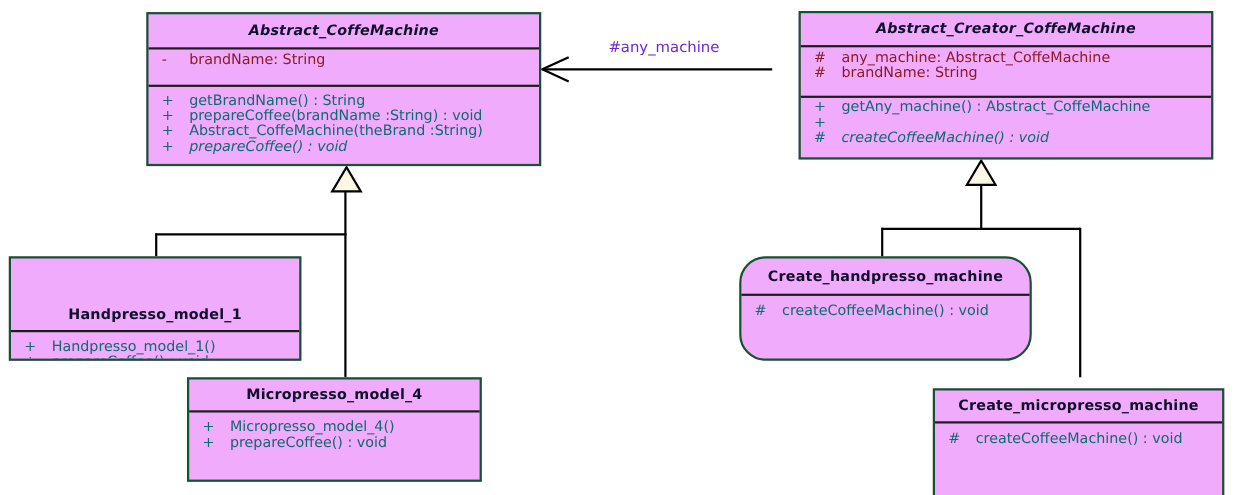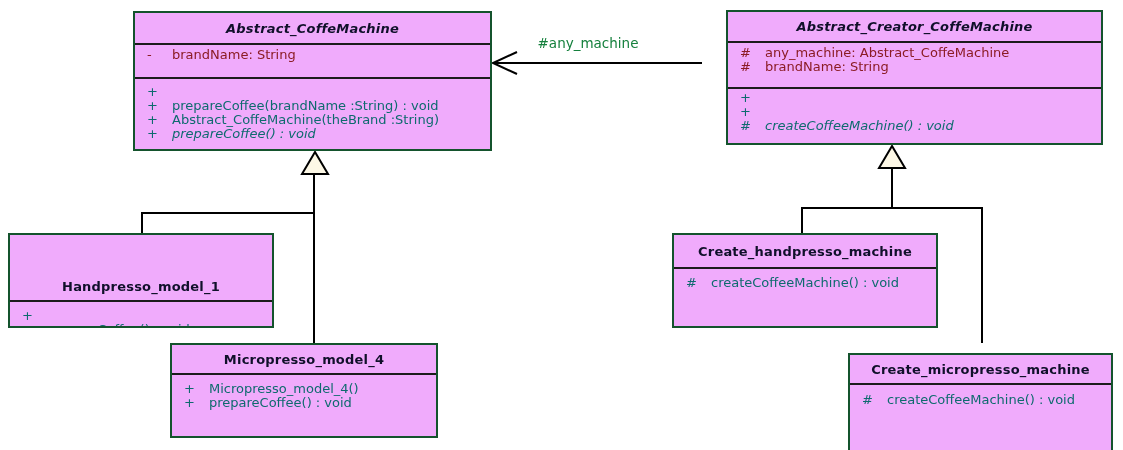--- a/index.html
+++ b/index.html
@@ -25,22 +25,22 @@
     overflow:hidden; flex:0 0 auto;
   }
   .compartment.grow { flex:1 1 auto; }
   .member { display:flex; font-size:13px; line-height:14px; white-space:nowrap; }
   .member .vis { flex:0 0 25px; padding-left:12px; }
   .attr-row { color:#8B1C24; }
   .method-row { color:#0E6A6E; }
   .italic { font-style:italic; }
 
   .edge-label {
-    position:absolute; font-size:13.5px; color:#15803d;
-    text-align:center; white-space:nowrap;
+    position:absolute; font-size:13.5px; color:#6d28d9;
+    text-align:right; white-space:nowrap;
   }
 </style>
 </head>
 <body>
 
 <div class="canvas">
 
   <svg class="connectors" width="1123" height="450" viewBox="0 0 1123 450">
 
     <g>
@@ -70,20 +70,21 @@
     <div class="uml-title" style="height:30px;">Abstract_CoffeMachine</div>
     <div class="compartment" style="height:34px; padding-top:3px;">
       <div class="member attr-row">
         <span class="vis">-</span>
         <span>brandName: String</span>
       </div>
     </div>
     <div class="compartment grow" style="padding-top:6px;">
       <div class="member method-row">
         <span class="vis">+</span>
+        <span>getBrandName() : String</span>
       </div>
       <div class="member method-row">
         <span class="vis">+</span>
         <span>prepareCoffee(brandName :String) : void</span>
       </div>
       <div class="member method-row">
         <span class="vis">+</span>
         <span>Abstract_CoffeMachine(theBrand :String)</span>
       </div>
       <div class="member method-row italic">
@@ -101,36 +102,38 @@
         <span>any_machine: Abstract_CoffeMachine</span>
       </div>
       <div class="member attr-row">
         <span class="vis">#</span>
         <span>brandName: String</span>
       </div>
     </div>
     <div class="compartment grow" style="padding-top:2px;">
       <div class="member method-row">
         <span class="vis">+</span>
+        <span>getAny_machine() : Abstract_CoffeMachine</span>
       </div>
       <div class="member method-row">
         <span class="vis">+</span>
       </div>
       <div class="member method-row italic">
         <span class="vis">#</span>
         <span>createCoffeeMachine() : void</span>
       </div>
     </div>
   </div>
 
   <div class="uml-class" style="left:8px; top:233px; width:266px; height:95px;">
     <div class="uml-title" style="height:28px;margin-top:37px;">Handpresso_model_1</div>
     <div class="compartment grow" style="padding-top:7px;">
       <div class="member method-row">
         <span class="vis">+</span>
+        <span>Handpresso_model_1()</span>
       </div>
       <div class="member method-row">
         <span class="vis">+</span>
         <span>prepareCoffee() : void</span>
       </div>
     </div>
   </div>
 
   <div class="uml-class" style="left:170px; top:343px; width:268px; height:95px;">
     <div class="uml-title" style="height:28px;">Micropresso_model_4</div>
@@ -139,21 +142,21 @@
         <span class="vis">+</span>
         <span>Micropresso_model_4()</span>
       </div>
       <div class="member method-row">
         <span class="vis">+</span>
         <span>prepareCoffee() : void</span>
       </div>
     </div>
   </div>
 
-  <div class="uml-class" style="left:672px; top:233px; width:266px; height:95px;">
+  <div class="uml-class" style="left:672px; top:233px; width:266px; height:95px;border-radius:24px;">
     <div class="uml-title" style="height:32px;">Create_handpresso_machine</div>
     <div class="compartment grow" style="padding-top:7px;">
       <div class="member method-row">
         <span class="vis">#</span>
         <span>createCoffeeMachine() : void</span>
       </div>
     </div>
   </div>
 
   <div class="uml-class" style="left:848px; top:353px; width:265px; height:119px;">

